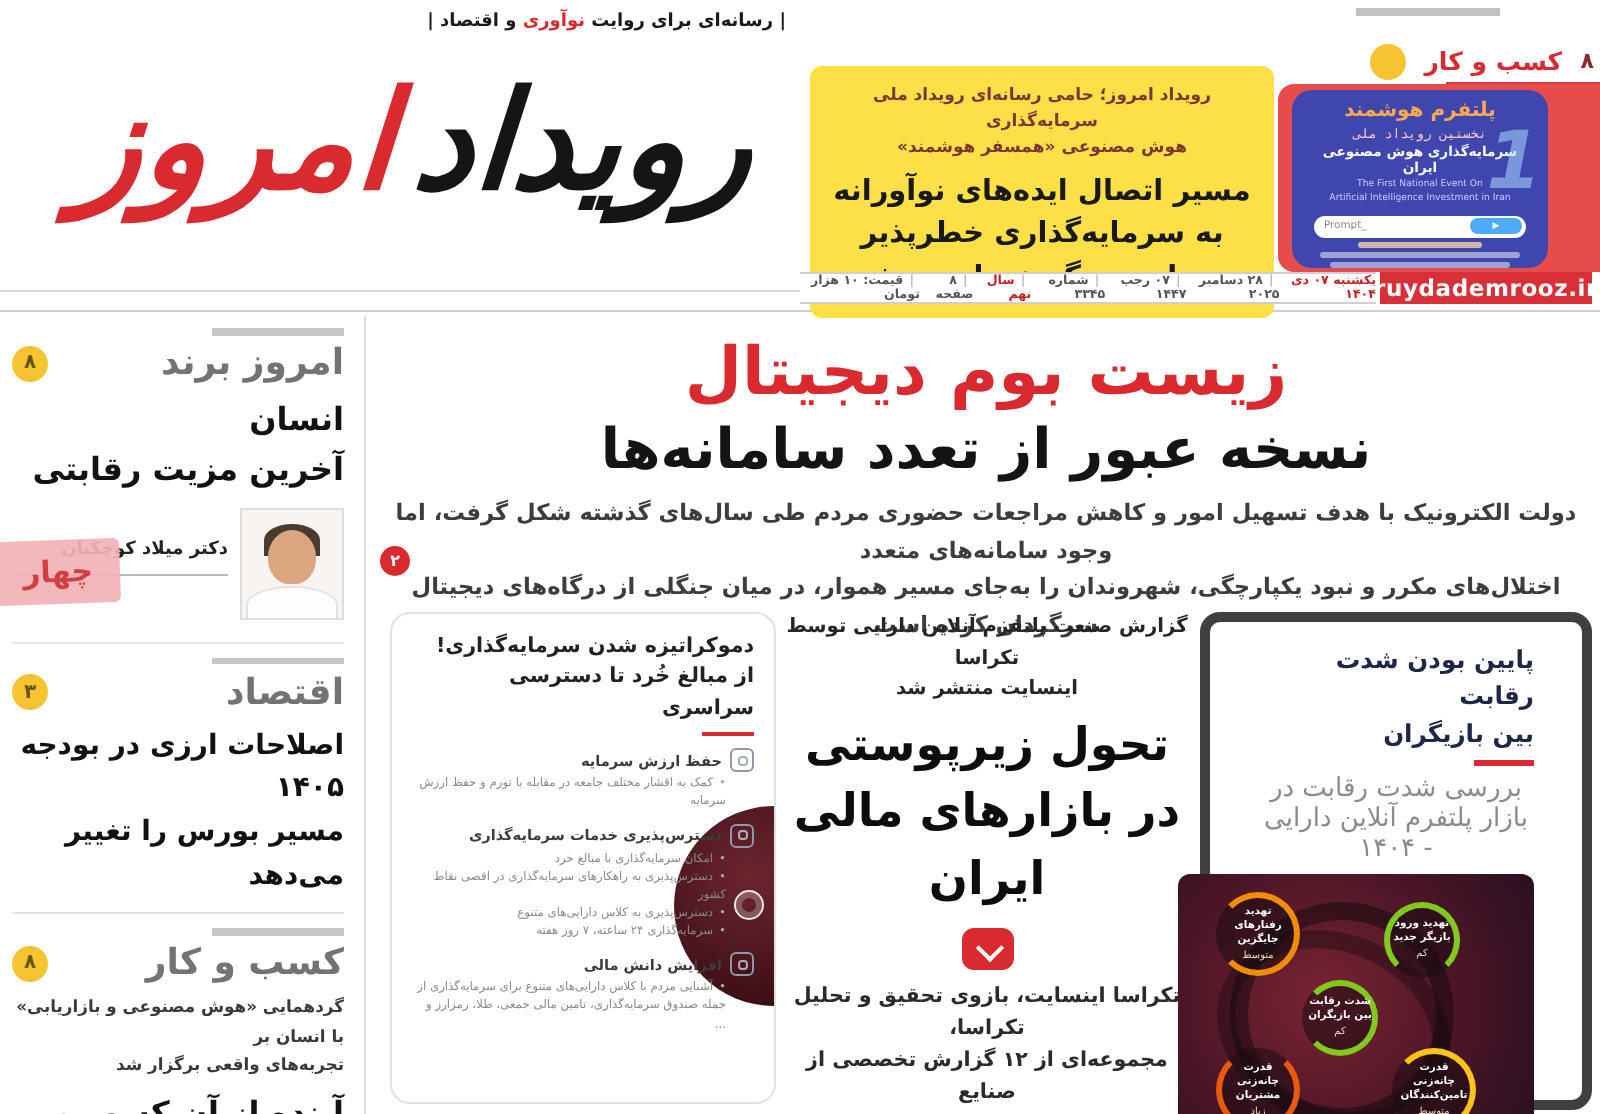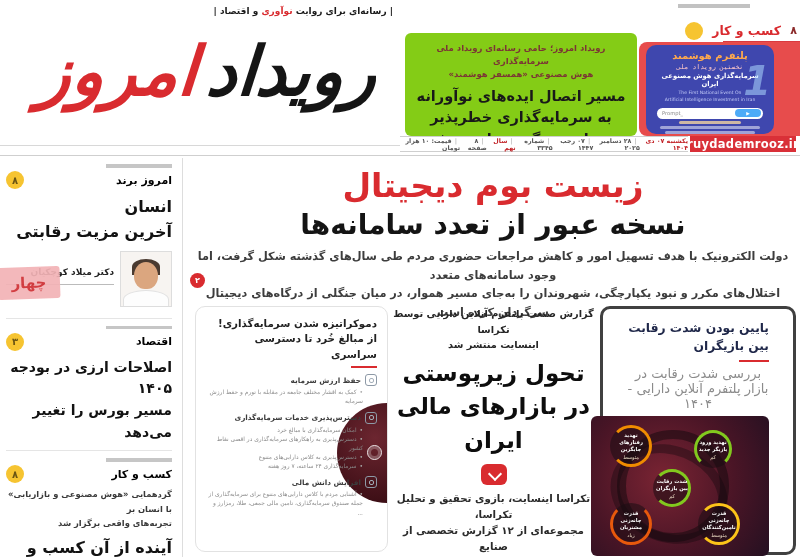--- a/index.html
+++ b/index.html
@@ -20,21 +20,21 @@
 
   #tab-bar-top { left:678px; top:4px; width:72px; height:4px; background:#c2c2c2; }
   #section-tab { left:685px; top:21px; width:112px; height:19px; display:flex; direction:rtl;
     justify-content:space-between; align-items:center; }
   #section-tab .pg { font-size:11px; font-weight:800; color:#8c2b2b; }
   #section-tab .lbl { font-size:12.5px; font-weight:800; color:#d92b2f; }
   .dot { width:18px; height:18px; border-radius:50%; background:#f6c431; color:#6b5513;
     font-size:10px; font-weight:800; display:flex; align-items:center; justify-content:center; }
   #tab-underline { left:723px; top:41px; width:77px; height:2px; background:#d93a3f; }
 
-  #promo { left:405px; top:33px; width:232px; height:103px; background:#84cc16; border-radius:6px;
+  #promo { left:405px; top:33px; width:232px; height:126px; background:#fde047; border-radius:6px;
     direction:rtl; text-align:center; padding:9px 10px; }
   #promo .kicker { font-size:8.5px; font-weight:800; color:#7b3535; line-height:1.55; }
   #promo .hl { font-size:14.5px; font-weight:900; color:#191919; line-height:1.5; margin-top:4px; }
 
   #red-panel { left:639px; top:42px; width:161px; height:94px; background:#e74c4c; border-radius:8px 0 0 8px; }
   #ad-card { left:646px; top:45px; width:128px; height:89px; background:#3f47ae; border-radius:10px;
     direction:rtl; text-align:center; padding:5px 6px; overflow:hidden; }
   #ad-card .t { font-size:10px; font-weight:800; color:#ffa94d; }
   #ad-card .st { font-size:6.5px; letter-spacing:3px; color:#ffc9c9; margin-top:2px;font-family:Liberation Mono, monospace; }
   #ad-card .ln { font-size:6.8px; font-weight:800; color:#fff; margin-top:1px; }
@@ -66,21 +66,21 @@
   .badge { width:15px; height:15px; border-radius:50%; background:#d92b2f; color:#fff;
     font-size:8px; font-weight:800; display:flex; align-items:center; justify-content:center; }
   #lead-badge { position:absolute; left:0; top:115px; }
 
   
   #v-divider { left:182px; top:158px; width:1px; height:399px; background:#ddd; }
   #sidebar { left:0; top:158px; width:180px; height:399px; direction:rtl; padding:6px 8px 0 6px; }
   .sec-head { position:relative; padding-top:7px; display:flex; justify-content:space-between;
     align-items:center; margin-bottom:4px; }
   .sec-head .bar { position:absolute; top:0; right:0; width:66px; height:3.5px; background:#c6c6c6; }
-  .sec-head .lbl { font-size:11px; font-weight:800; color:#000000; }
+  .sec-head .lbl { font-size:18px; font-weight:800; color:#737373; }
   .side-hl { font-size:16px; font-weight:900; color:#121212; line-height:1.55; text-align:right; margin:6px 0; }
   .side-hl.md { font-size:14px; }
   .side-kicker { font-size:8.4px; font-weight:700; color:#3a3a3a; line-height:1.7; text-align:right; margin:2px 0 1px; }
   .sb-rule { border:none; border-top:1px solid #e5e5e5; margin:7px 0; }
 
   #author-row { position:relative; height:60px; margin:2px 0 0; display:flex; direction:rtl; gap:6px; }
   .photo { width:52px; height:56px; background:#f7f4f1; border:1px solid #ddd; position:relative; overflow:hidden; flex:none; }
   .photo .hair { position:absolute; top:7px; left:50%; transform:translateX(-50%); width:28px; height:16px;
     border-radius:50% 50% 0 0; background:#4a3a30; }
   .photo .head { position:absolute; top:10px; left:50%; transform:translateX(-50%); width:24px; height:27px;
@@ -117,21 +117,21 @@
   #article { left:392px; top:306px; width:203px; height:251px; text-align:center; direction:rtl; }
   #article .k { font-size:9.8px; font-weight:800; color:#262626; line-height:1.6; }
   #article .h { font-size:23px; font-weight:900; color:#0d0d0d; line-height:1.45; margin-top:4px; }
   #chev { width:26px; height:21px; background:#d92b2f; border-radius:6px; margin:7px auto 6px; position:relative; }
   #chev::after { content:""; position:absolute; left:9px; top:5px; width:8px; height:8px;
     border-left:2.6px solid #fff; border-bottom:2.6px solid #fff; transform:rotate(-45deg); }
   #article .body { font-size:10.3px; font-weight:700; color:#2b2b2b; line-height:1.55; }
 
   
   #card-info { left:600px; top:306px; width:196px; height:249px; background:#fff;
-    border:3px solid #404040; border-radius:10px; direction:rtl; padding:10px 24px 0; }
+    border:5px solid #404040; border-radius:10px; direction:rtl; padding:10px 24px 0; }
   #card-info .title { font-size:12.3px; font-weight:900; color:#1f2749; line-height:1.5; text-align:right; }
   #card-info .t-rule { width:30px; height:2.5px; background:#d92b2f; margin:4px 0; }
   #card-info .sub { font-size:13px; color:#8b8b8b; text-align:center; }
   #graphic { position:relative; margin-top:5px; width:178px; height:140px; border-radius:6px; overflow:hidden;
     background:radial-gradient(circle at 40% 45%, #7a2433 0%, #4a1526 55%, #241021 100%); }
   .arc { position:absolute; border-radius:50%; border:9px solid rgba(15,8,12,.5); }
   .a1 { width:112px; height:112px; left:26px; top:14px; }
   .a2 { width:120px; height:96px; left:18px; top:30px; transform:rotate(22deg); border-color:rgba(15,8,12,.38); }
   .node { position:absolute; border-radius:50%; background:rgba(25,12,18,.55); color:#fff;
     display:flex; flex-direction:column; align-items:center; justify-content:center; text-align:center; }

